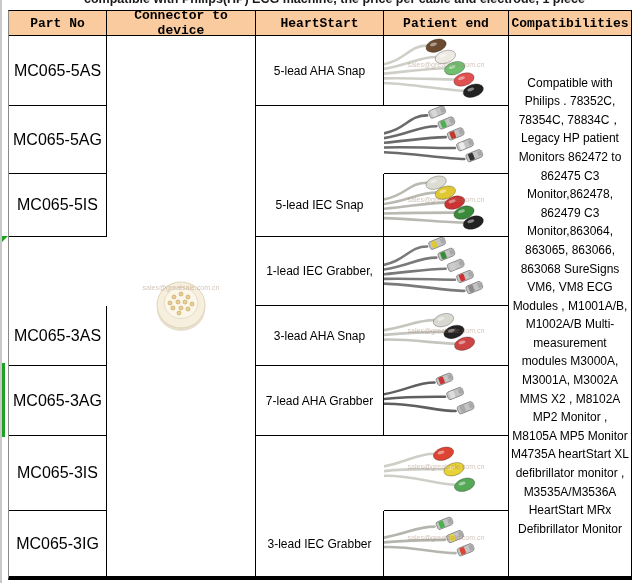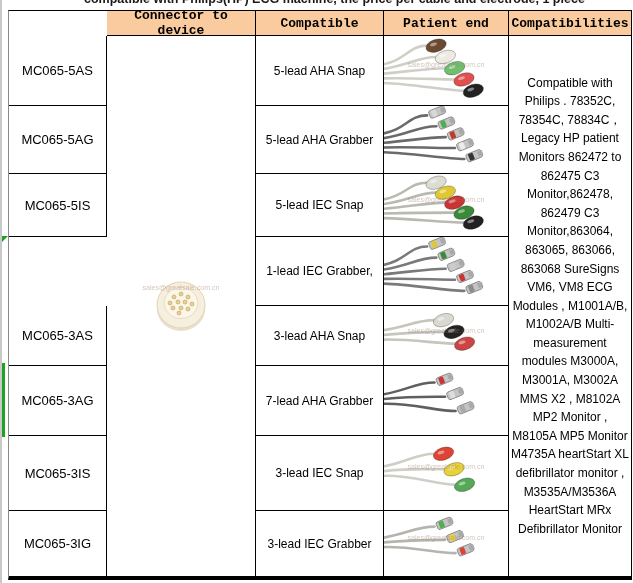--- a/index.html
+++ b/index.html
@@ -34,21 +34,21 @@
     display:flex;align-items:center;justify-content:center;
     position:relative;overflow:hidden;
     box-sizing:border-box;
   }
   .hdr{
     background:#fbcba0;
     font-family:"Liberation Mono","DejaVu Sans Mono",monospace;
     font-weight:bold;font-size:13px;letter-spacing:0;
     text-align:center;
   }
-  .partno{font-size:13px;}
+  .partno{font-size:16px;}
   .desc{font-size:12px;text-align:center;padding:10px 4px;}
   .compat{
     font-size:12px;line-height:1.55;text-align:center;
     padding:2px 1px;align-items:center;
   }
   .leadset{width:100%;height:100%;}
   .wm{
     position:absolute;left:0;right:0;text-align:center;
     font-size:7px;color:rgba(160,125,105,0.45);
     pointer-events:none;white-space:nowrap;
@@ -66,22 +66,23 @@
 <body>
 
 <div class="edge-strip"></div>
 
 <div class="top-clip">
   <span>compatible with Philips(HP) ECG machine, the price per cable and electrode, 1 piece</span>
 </div>
 
 <div class="tbl">
 
+  <div class="cell hdr" style="grid-column:1;grid-row:1;">Part No</div>
   <div class="cell hdr" style="grid-column:2;grid-row:1;">Connector to device</div>
-  <div class="cell hdr" style="grid-column:3;grid-row:1;">Compatible</div>
+  <div class="cell hdr" style="grid-column:3;grid-row:1;">HeartStart</div>
   <div class="cell hdr" style="grid-column:4;grid-row:1;">Patient end</div>
   <div class="cell hdr" style="grid-column:5;grid-row:1;">Compatibilities</div>
 
   <div class="cell partno" style="grid-column:1;grid-row:2;">MC065-5AS</div>
   <div class="cell partno" style="grid-column:1;grid-row:3;">MC065-5AG</div>
   <div class="cell partno" style="grid-column:1;grid-row:4;">MC065-5IS</div>
   <div class="cell partno" style="grid-column:1;grid-row:6;">MC065-3AS</div>
   <div class="cell partno" style="grid-column:1;grid-row:7;">MC065-3AG</div>
   <div class="cell partno" style="grid-column:1;grid-row:8;">MC065-3IS</div>
   <div class="cell partno" style="grid-column:1;grid-row:9;">MC065-3IG</div>
@@ -100,26 +101,24 @@
       <circle cx="43" cy="29" r="2" fill="#e7cf9a" stroke="#cfae6a" stroke-width="0.8"></circle>
       <circle cx="24" cy="33" r="2" fill="#e7cf9a" stroke="#cfae6a" stroke-width="0.8"></circle>
       <circle cx="32" cy="33" r="2" fill="#e7cf9a" stroke="#cfae6a" stroke-width="0.8"></circle>
       <circle cx="39" cy="34" r="2" fill="#e7cf9a" stroke="#cfae6a" stroke-width="0.8"></circle>
       <circle cx="30" cy="38" r="2" fill="#e7cf9a" stroke="#cfae6a" stroke-width="0.8"></circle>
     </svg>
     <span class="wm wm-mid">sales@greatsale.com.cn</span>
   </div>
 
   <div class="cell desc" style="grid-column:3;grid-row:2;">5-lead AHA Snap</div>
-  <div class="cell desc" style="grid-column:3;grid-row:3;">5-lead AHA Grabber</div>
   <div class="cell desc" style="grid-column:3;grid-row:4;">5-lead IEC Snap</div>
   <div class="cell desc" style="grid-column:3;grid-row:5;">1-lead IEC Grabber,</div>
   <div class="cell desc" style="grid-column:3;grid-row:6;">3-lead AHA Snap</div>
   <div class="cell desc" style="grid-column:3;grid-row:7;">7-lead AHA Grabber</div>
-  <div class="cell desc" style="grid-column:3;grid-row:8;">3-lead IEC Snap</div>
   <div class="cell desc" style="grid-column:3;grid-row:9;">3-lead IEC Grabber</div>
 
   <div class="cell" style="grid-column:4;grid-row:2;">
     <div class="leadset"><svg width="124" height="69" viewBox="0 0 124 69">
           <path d="M -4 28.98 C 22.32 24.84, 24.08 9.66, 43.08 9.66" stroke="#cfcfc8" stroke-width="2.6" fill="none" stroke-linecap="round"></path>
           <ellipse cx="52.08" cy="9.66" rx="10.5" ry="6.2" fill="#6b4a2f" stroke="rgba(0,0,0,0.3)" stroke-width="0.8" transform="rotate(-18 52.08 9.66)"></ellipse>
           <ellipse cx="50.08" cy="7.66" rx="3.5" ry="1.6" fill="rgba(255,255,255,0.45)" transform="rotate(-18 52.08 9.66)"></ellipse>
           <path d="M -4 33.480000000000004 C 22.32 30.34, 33.379999999999995 20.925, 52.379999999999995 20.925" stroke="#cfcfc8" stroke-width="2.6" fill="none" stroke-linecap="round"></path>
           <ellipse cx="61.379999999999995" cy="20.925" rx="10.5" ry="6.2" fill="#eceae2" stroke="rgba(0,0,0,0.3)" stroke-width="0.8" transform="rotate(-18 61.379999999999995 20.925)"></ellipse>
           <ellipse cx="59.379999999999995" cy="18.925" rx="3.5" ry="1.6" fill="rgba(255,255,255,0.45)" transform="rotate(-18 61.379999999999995 20.925)"></ellipse>

